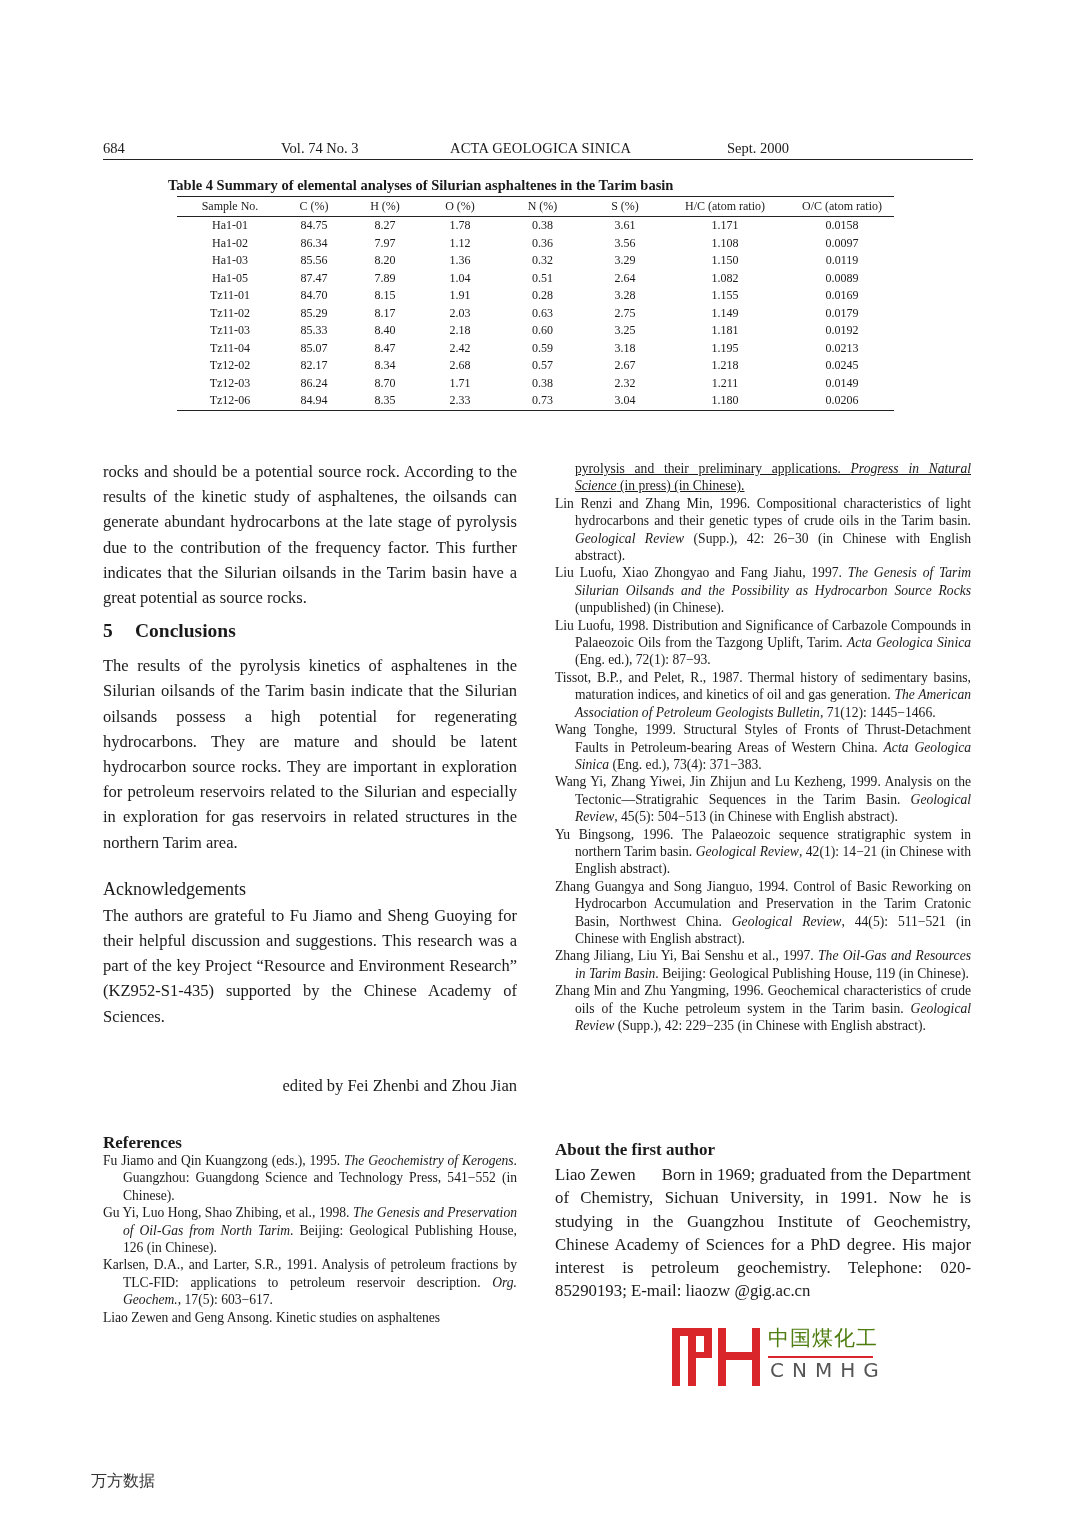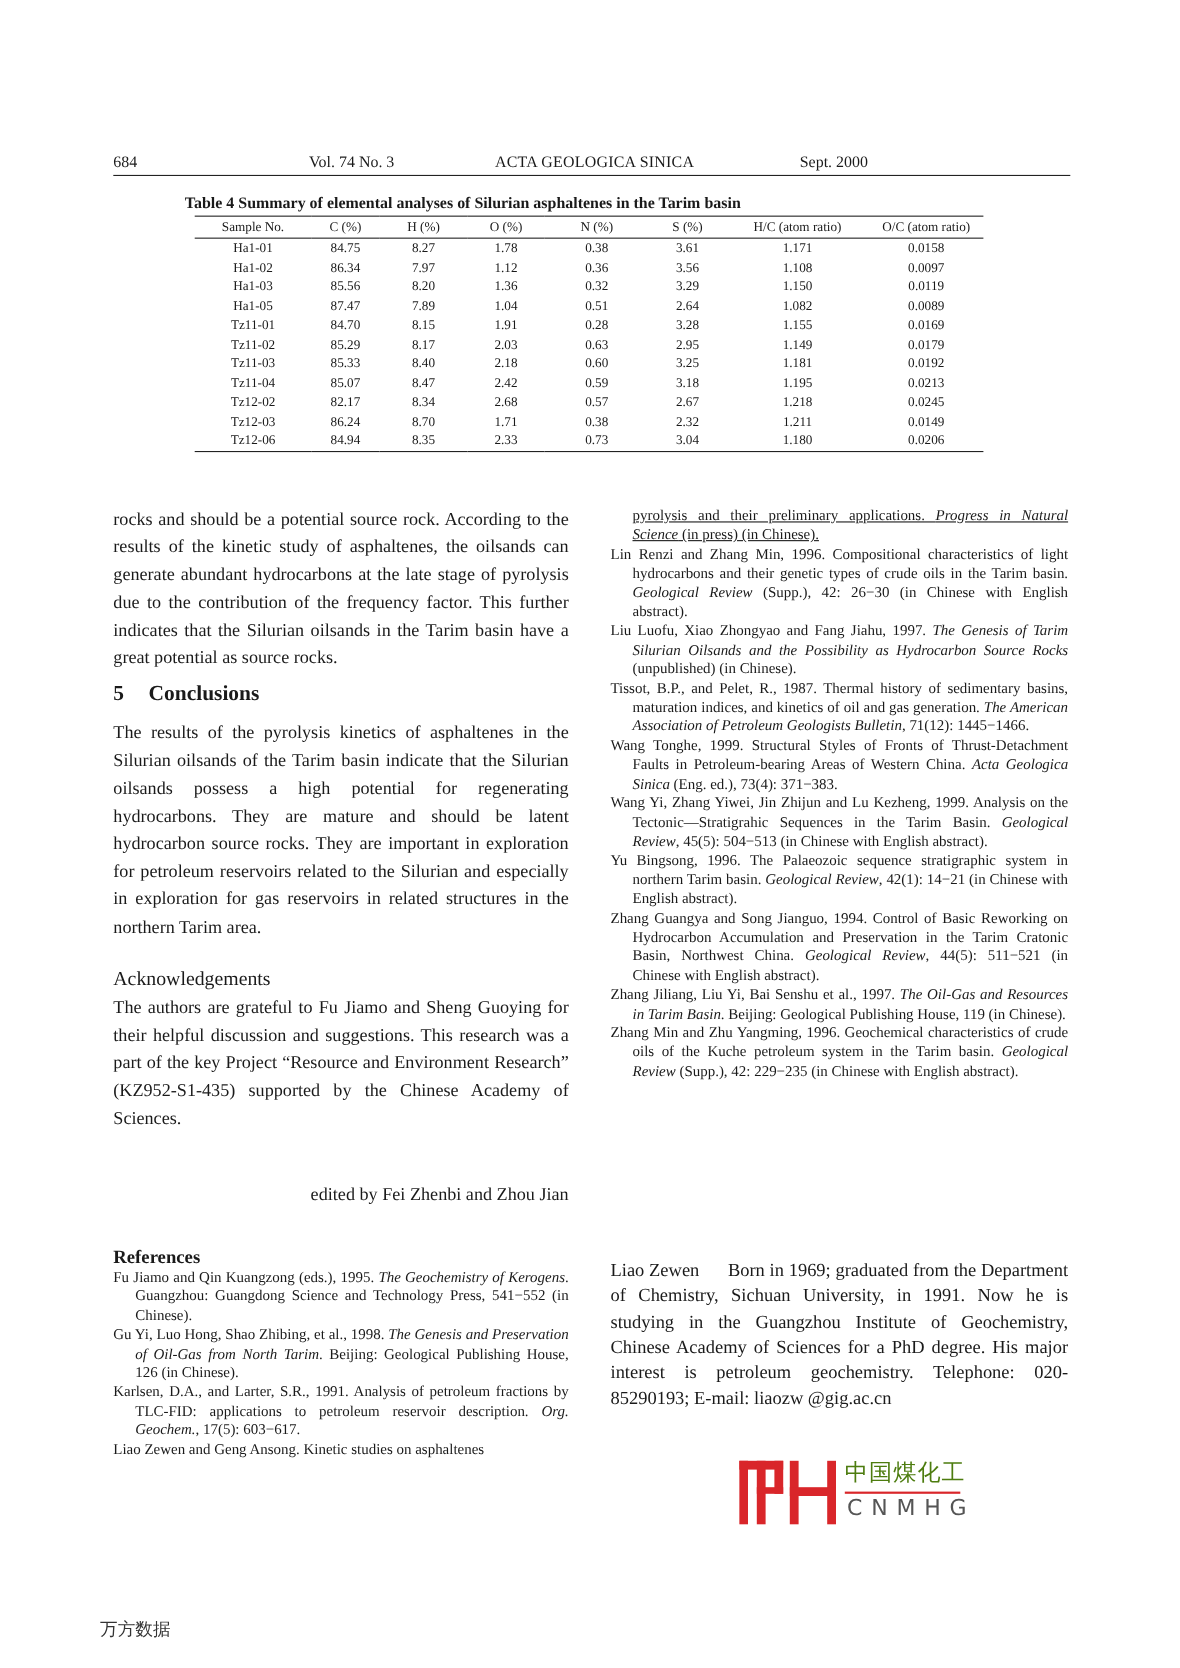--- a/index.html
+++ b/index.html
@@ -149,21 +149,21 @@
         <td>3.28</td>
         <td>1.155</td>
         <td>0.0169</td>
       </tr>
       <tr>
         <td>Tz11-02</td>
         <td>85.29</td>
         <td>8.17</td>
         <td>2.03</td>
         <td>0.63</td>
-        <td>2.95</td>
+        <td>2.75</td>
         <td>1.149</td>
         <td>0.0179</td>
       </tr>
       <tr>
         <td>Tz11-03</td>
         <td>85.33</td>
         <td>8.40</td>
         <td>2.18</td>
         <td>0.60</td>
         <td>3.25</td>
@@ -235,31 +235,33 @@
       <p class="ref"><span>Karlsen, D.A., and Larter, S.R., 1991. Analysis of petroleum fractions by TLC-FID: applications to petroleum reservoir description. </span><i>Org. Geochem.</i><span>, 17(5): 603−617.</span></p>
       <p class="ref"><span>Liao Zewen and Geng Ansong. Kinetic studies on asphaltenes</span></p>
     </div>
 </div>
 
 <div class="col col-right" style="top:460px;">
   <div id="refs-right">
       <p class="ref-cont"><span>pyrolysis and their preliminary applications. </span><i>Progress in Natural Science</i><span> (in press) (in Chinese).</span></p>
       <p class="ref"><span>Lin Renzi and Zhang Min, 1996. Compositional characteristics of light hydrocarbons and their genetic types of crude oils in the Tarim basin. </span><i>Geological Review</i><span> (Supp.), 42: 26−30 (in Chinese with English abstract).</span></p>
       <p class="ref"><span>Liu Luofu, Xiao Zhongyao and Fang Jiahu, 1997. </span><i>The Genesis of Tarim Silurian Oilsands and the Possibility as Hydrocarbon Source Rocks</i><span> (unpublished) (in Chinese).</span></p>
+      <p class="ref"><span>Liu Luofu, 1998. Distribution and Significance of Carbazole Compounds in Palaeozoic Oils from the Tazgong Uplift, Tarim. </span><i>Acta Geologica Sinica</i><span> (Eng. ed.), 72(1): 87−93.</span></p>
       <p class="ref"><span>Tissot, B.P., and Pelet, R., 1987. Thermal history of sedimentary basins, maturation indices, and kinetics of oil and gas generation. </span><i>The American Association of Petroleum Geologists Bulletin</i><span>, 71(12): 1445−1466.</span></p>
       <p class="ref"><span>Wang Tonghe, 1999. Structural Styles of Fronts of Thrust-Detachment Faults in Petroleum-bearing Areas of Western China. </span><i>Acta Geologica Sinica</i><span> (Eng. ed.), 73(4): 371−383.</span></p>
       <p class="ref"><span>Wang Yi, Zhang Yiwei, Jin Zhijun and Lu Kezheng, 1999. Analysis on the Tectonic—Stratigrahic Sequences in the Tarim Basin. </span><i>Geological Review</i><span>, 45(5): 504−513 (in Chinese with English abstract).</span></p>
       <p class="ref"><span>Yu Bingsong, 1996. The Palaeozoic sequence stratigraphic system in northern Tarim basin. </span><i>Geological Review</i><span>, 42(1): 14−21 (in Chinese with English abstract).</span></p>
       <p class="ref"><span>Zhang Guangya and Song Jianguo, 1994. Control of Basic Reworking on Hydrocarbon Accumulation and Preservation in the Tarim Cratonic Basin, Northwest China. </span><i>Geological Review</i><span>, 44(5): 511−521 (in Chinese with English abstract).</span></p>
       <p class="ref"><span>Zhang Jiliang, Liu Yi, Bai Senshu et al., 1997. </span><i>The Oil-Gas and Resources in Tarim Basin</i><span>. Beijing: Geological Publishing House, 119 (in Chinese).</span></p>
       <p class="ref"><span>Zhang Min and Zhu Yangming, 1996. Geochemical characteristics of crude oils of the Kuche petroleum system in the Tarim basin. </span><i>Geological Review</i><span> (Supp.), 42: 229−235 (in Chinese with English abstract).</span></p>
     </div>
 </div>
 
 <div class="col col-right" style="top:1140px;">
+  <h3 class="author-heading">About the first author</h3>
   <p class="author-text" style="margin-top:3px;"><span>Liao Zewen</span>&nbsp;&nbsp;&nbsp;&nbsp;&nbsp;&nbsp;<span>Born in 1969; graduated from the Department of Chemistry, Sichuan University, in 1991. Now he is studying in the Guangzhou Institute of Geochemistry, Chinese Academy of Sciences for a PhD degree. His major interest is petroleum geochemistry. Telephone: 020-85290193; E-mail: liaozw @gig.ac.cn</span></p>
 </div>
 
 <div class="logo">
   <svg width="90" height="62" viewBox="0 0 90 62">
     <g id="logo-shape" fill="#d9262a">
       <rect x="0" y="4" width="8" height="58"></rect>
       <rect x="0" y="4" width="40" height="8"></rect>
       <rect x="16" y="4" width="8" height="58"></rect>
       <rect x="32" y="4" width="8" height="30"></rect>

